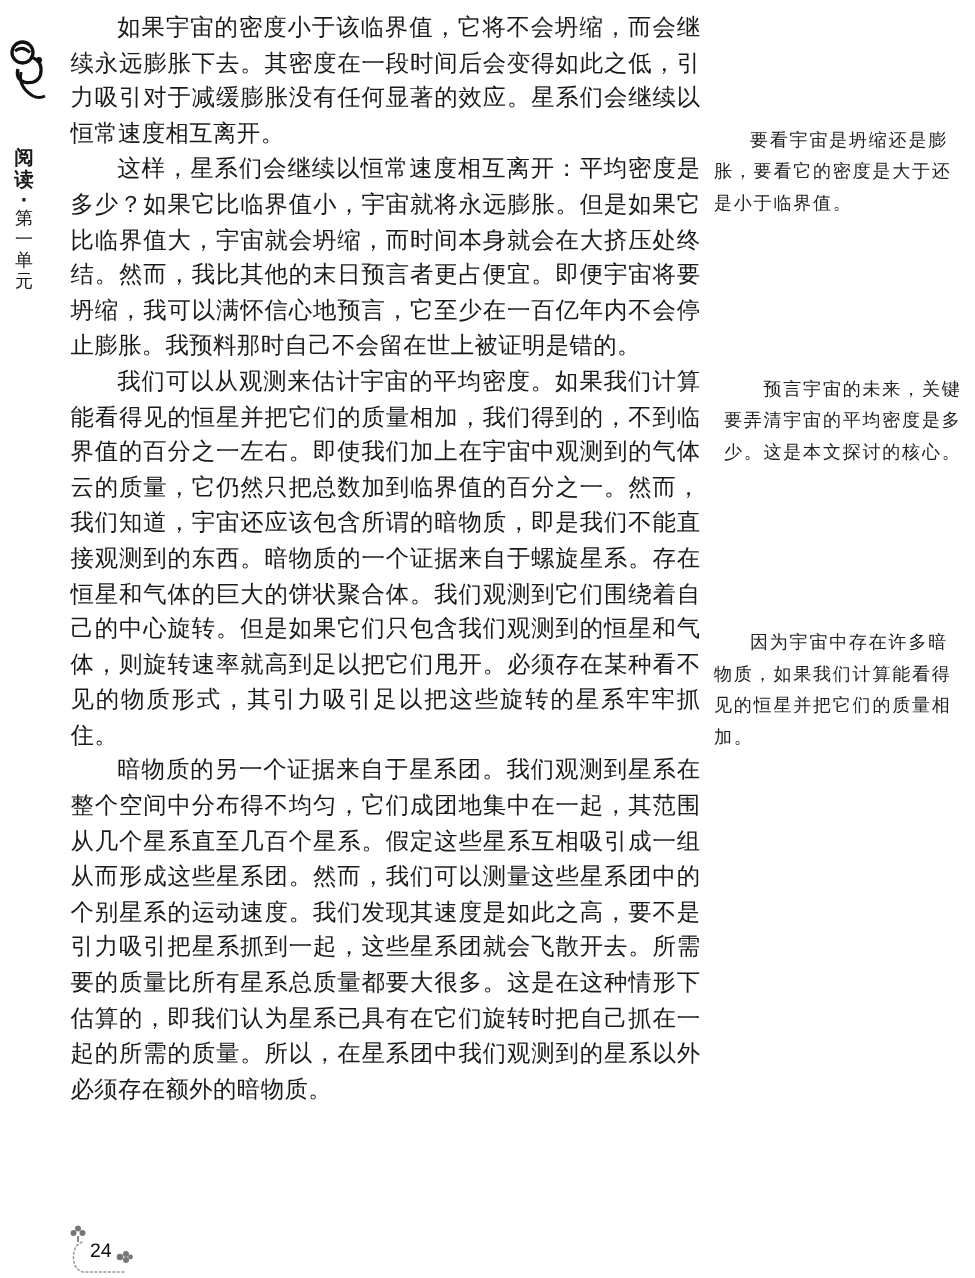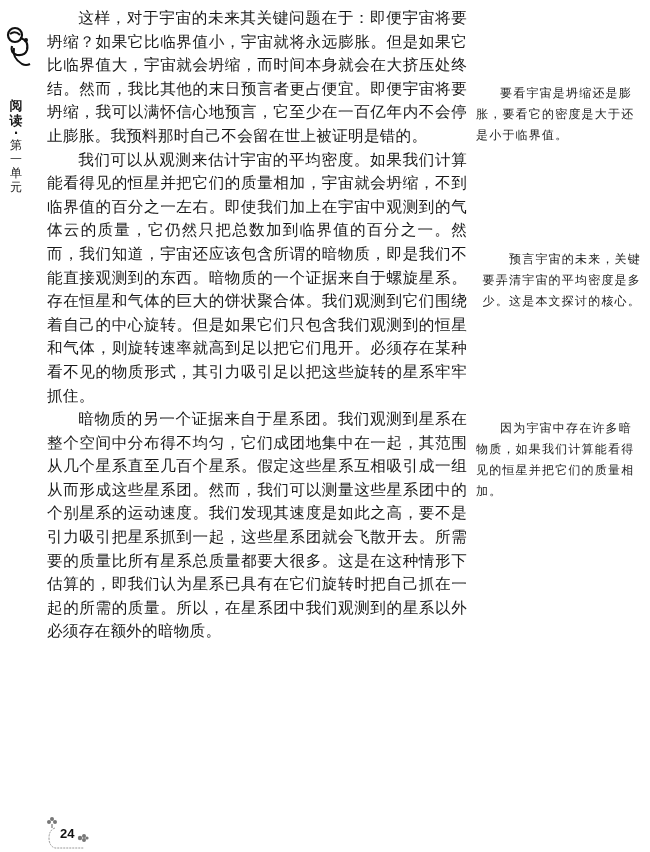--- a/index.html
+++ b/index.html
@@ -31,21 +31,21 @@
   }
   .side p { margin: 0; text-indent: 2em; }
   .side1 { top: 83px; }
   .side2 { top: 249px; text-align: right; }
   .side3 { top: 418px; }
   .page-num {
     position: absolute; left: 46px; top: 816px; width: 56px; height: 34px;
   }
   .page-num .num {
     position: absolute; left: 14px; top: 10px;
-    font-family: "Liberation Sans", sans-serif; font-weight: bold; font-size: 13px; color: #111;
+    font-family: "Liberation Sans", sans-serif; font-weight: normal; font-size: 13px; color: #111;
   }
 </style>
 </head>
 <body>
 
 <div class="ornament">
   <svg width="30" height="42" viewBox="0 0 30 42">
     <circle cx="11" cy="9" r="7" fill="none" stroke="#111" stroke-width="2.2"></circle>
     <path d="M6 8 q5 -4 10 1" fill="none" stroke="#111" stroke-width="2"></path>
     <path d="M16 12 q9 2 7 12 q-2 6 -10 5 q-7 -2 -5 -9" fill="none" stroke="#111" stroke-width="2.2"></path>
@@ -58,22 +58,23 @@
   <span class="strong">阅</span>
   <span class="strong">读</span>
   <span class="dot">·</span>
   <span>第</span>
   <span>一</span>
   <span>单</span>
   <span>元</span>
 </div>
 
 <div class="main">
-  <p class="indent">这样，对于宇宙的未来其关键问题在于：即便宇宙将要坍缩？如果它比临界值小，宇宙就将永远膨胀。但是如果它比临界值大，宇宙就会坍缩，而时间本身就会在大挤压处终结。然而，我比其他的末日预言者更占便宜。即便宇宙将要坍缩，我可以满怀信心地预言，它至少在一百亿年内不会停止膨胀。我预料那时自己不会留在世上被证明是错的。</p>
-  <p class="indent">我们可以从观测来估计宇宙的平均密度。如果我们计算能看得见的恒星并把它们的质量相加，宇宙就会坍缩，不到临界值的百分之一左右。即使我们加上在宇宙中观测到的气体云的质量，它仍然只把总数加到临界值的百分之一。然而，我们知道，宇宙还应该包含所谓的暗物质，即是我们不能直接观测到的东西。暗物质的一个证据来自于螺旋星系。存在恒星和气体的巨大的饼状聚合体。我们观测到它们围绕着自己的中心旋转。但是如果它们只包含我们观测到的恒星和气体，则旋转速率就高到足以把它们甩开。必须存在某种看不见的物质形式，其引力吸引足以把这些旋转的星系牢牢抓住。</p>
+  <p class="indent">如果宇宙的密度小于该临界值，它将不会坍缩，而会继续永远膨胀下去。其密度在一段时间后会变得如此之低，引力吸引对于减缓膨胀没有任何显著的效应。星系们会继续以恒常速度相互离开。</p>
+  <p class="indent">这样，星系们会继续以恒常速度相互离开：平均密度是多少？如果它比临界值小，宇宙就将永远膨胀。但是如果它比临界值大，宇宙就会坍缩，而时间本身就会在大挤压处终结。然而，我比其他的末日预言者更占便宜。即便宇宙将要坍缩，我可以满怀信心地预言，它至少在一百亿年内不会停止膨胀。我预料那时自己不会留在世上被证明是错的。</p>
+  <p class="indent">我们可以从观测来估计宇宙的平均密度。如果我们计算能看得见的恒星并把它们的质量相加，我们得到的，不到临界值的百分之一左右。即使我们加上在宇宙中观测到的气体云的质量，它仍然只把总数加到临界值的百分之一。然而，我们知道，宇宙还应该包含所谓的暗物质，即是我们不能直接观测到的东西。暗物质的一个证据来自于螺旋星系。存在恒星和气体的巨大的饼状聚合体。我们观测到它们围绕着自己的中心旋转。但是如果它们只包含我们观测到的恒星和气体，则旋转速率就高到足以把它们甩开。必须存在某种看不见的物质形式，其引力吸引足以把这些旋转的星系牢牢抓住。</p>
   <p class="indent">暗物质的另一个证据来自于星系团。我们观测到星系在整个空间中分布得不均匀，它们成团地集中在一起，其范围从几个星系直至几百个星系。假定这些星系互相吸引成一组从而形成这些星系团。然而，我们可以测量这些星系团中的个别星系的运动速度。我们发现其速度是如此之高，要不是引力吸引把星系抓到一起，这些星系团就会飞散开去。所需要的质量比所有星系总质量都要大很多。这是在这种情形下估算的，即我们认为星系已具有在它们旋转时把自己抓在一起的所需的质量。所以，在星系团中我们观测到的星系以外必须存在额外的暗物质。</p>
 
 </div>
 
 <div class="side side1">
   <p>要看宇宙是坍缩还是膨胀，要看它的密度是大于还是小于临界值。</p>
 </div>
 <div class="side side2">
   <p>预言宇宙的未来，关键要弄清宇宙的平均密度是多少。这是本文探讨的核心。</p>
 </div>

